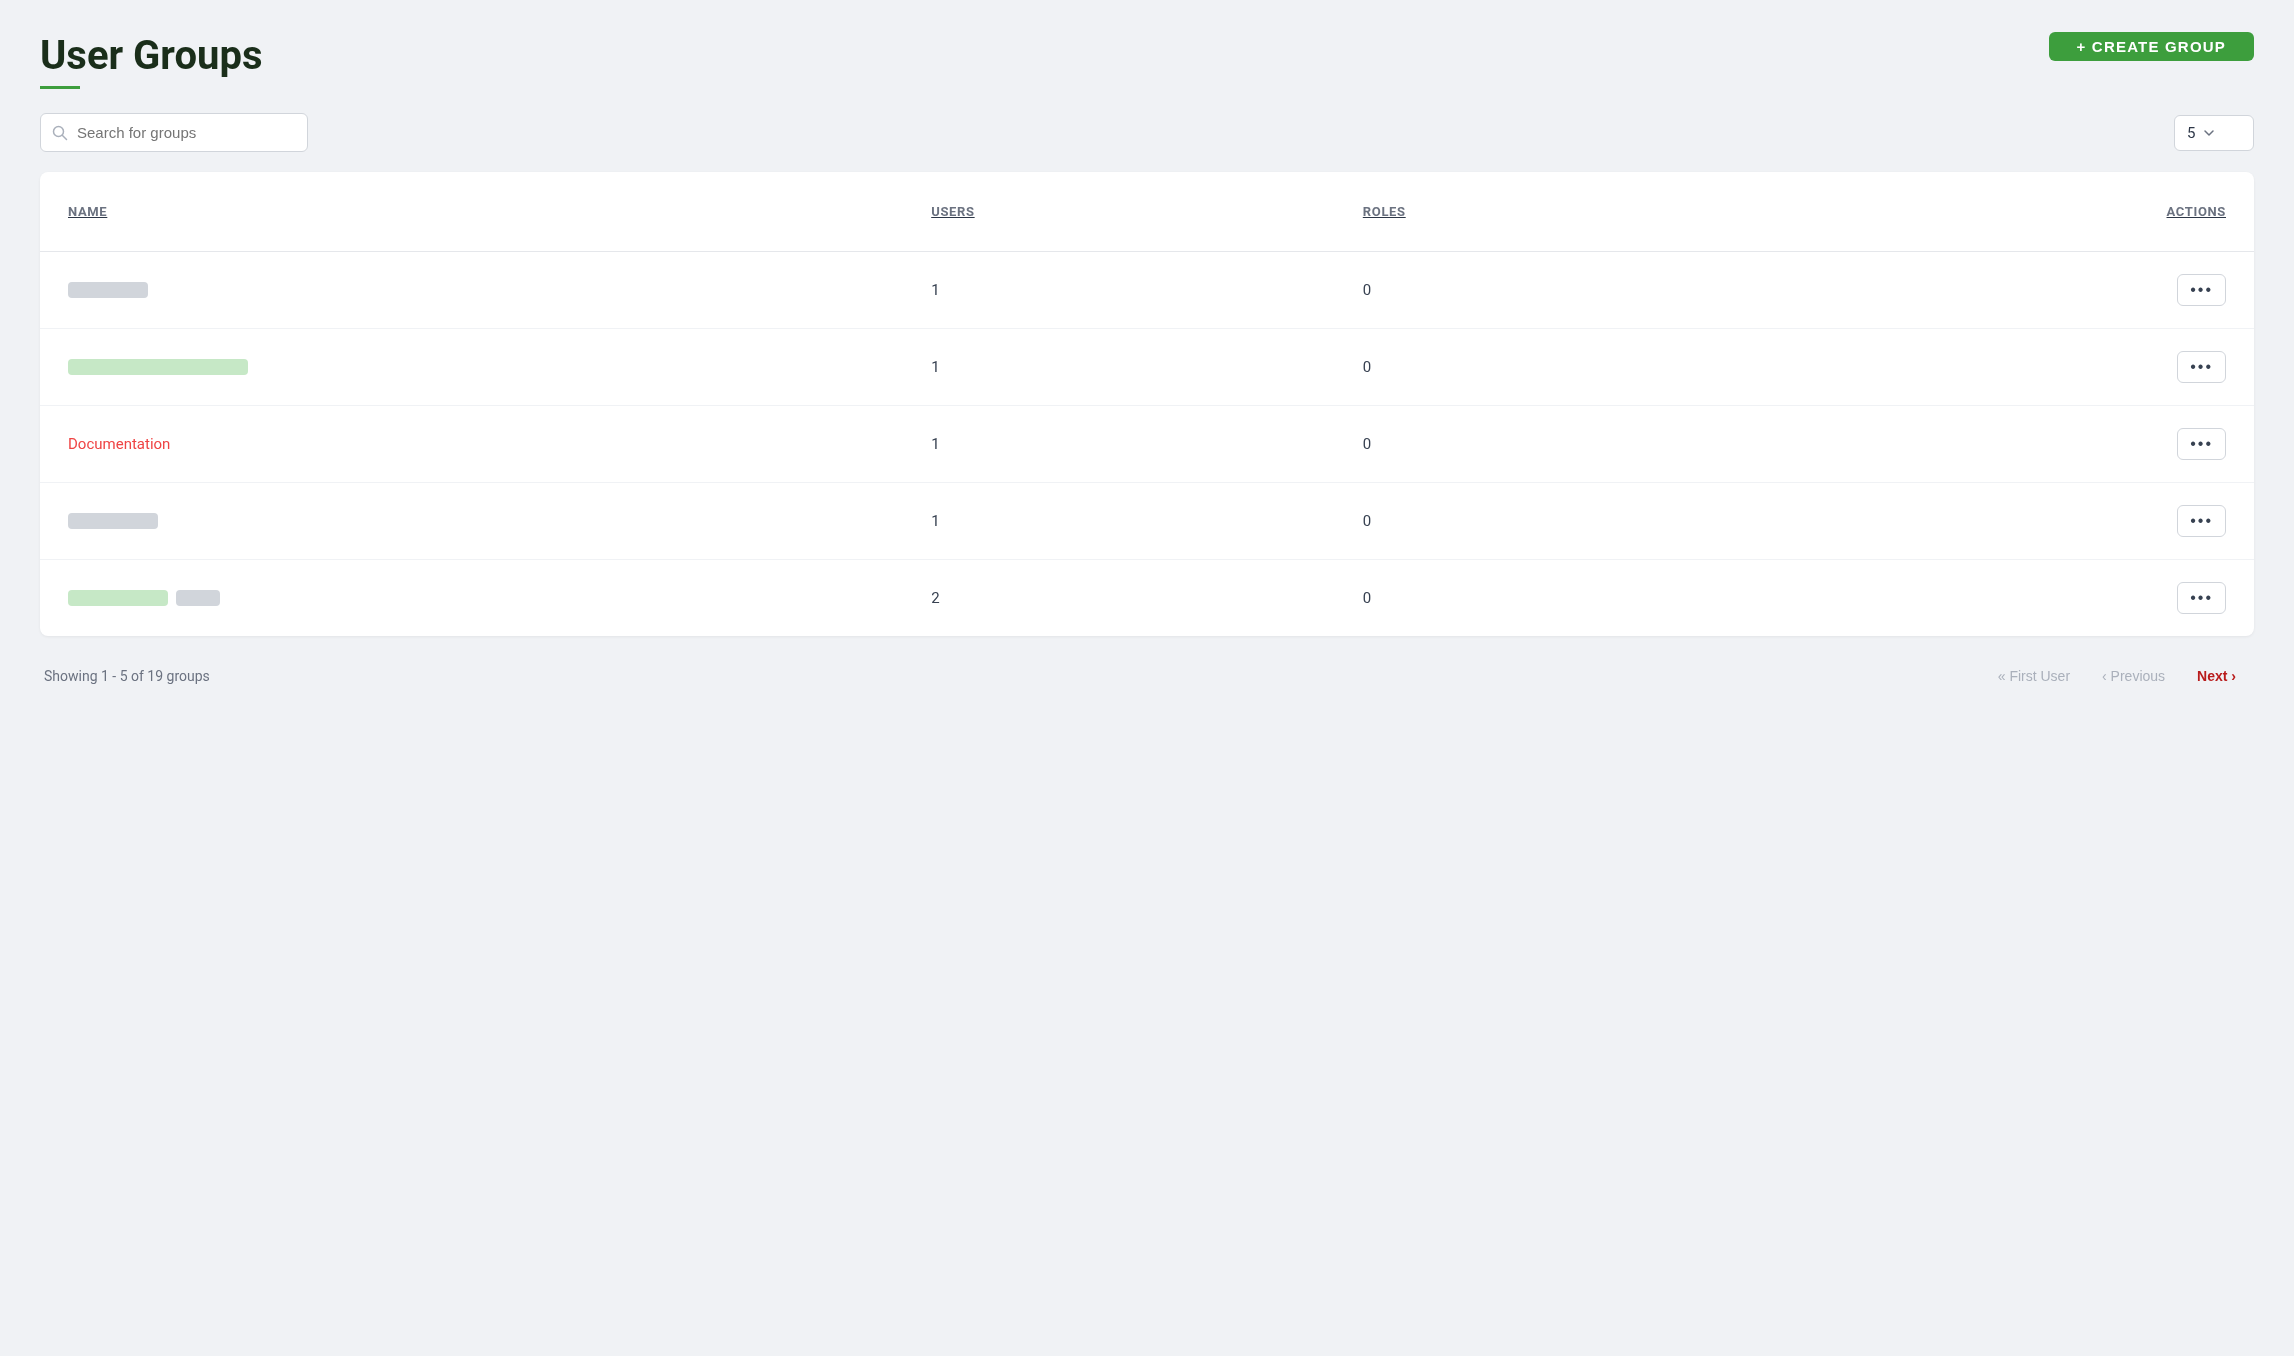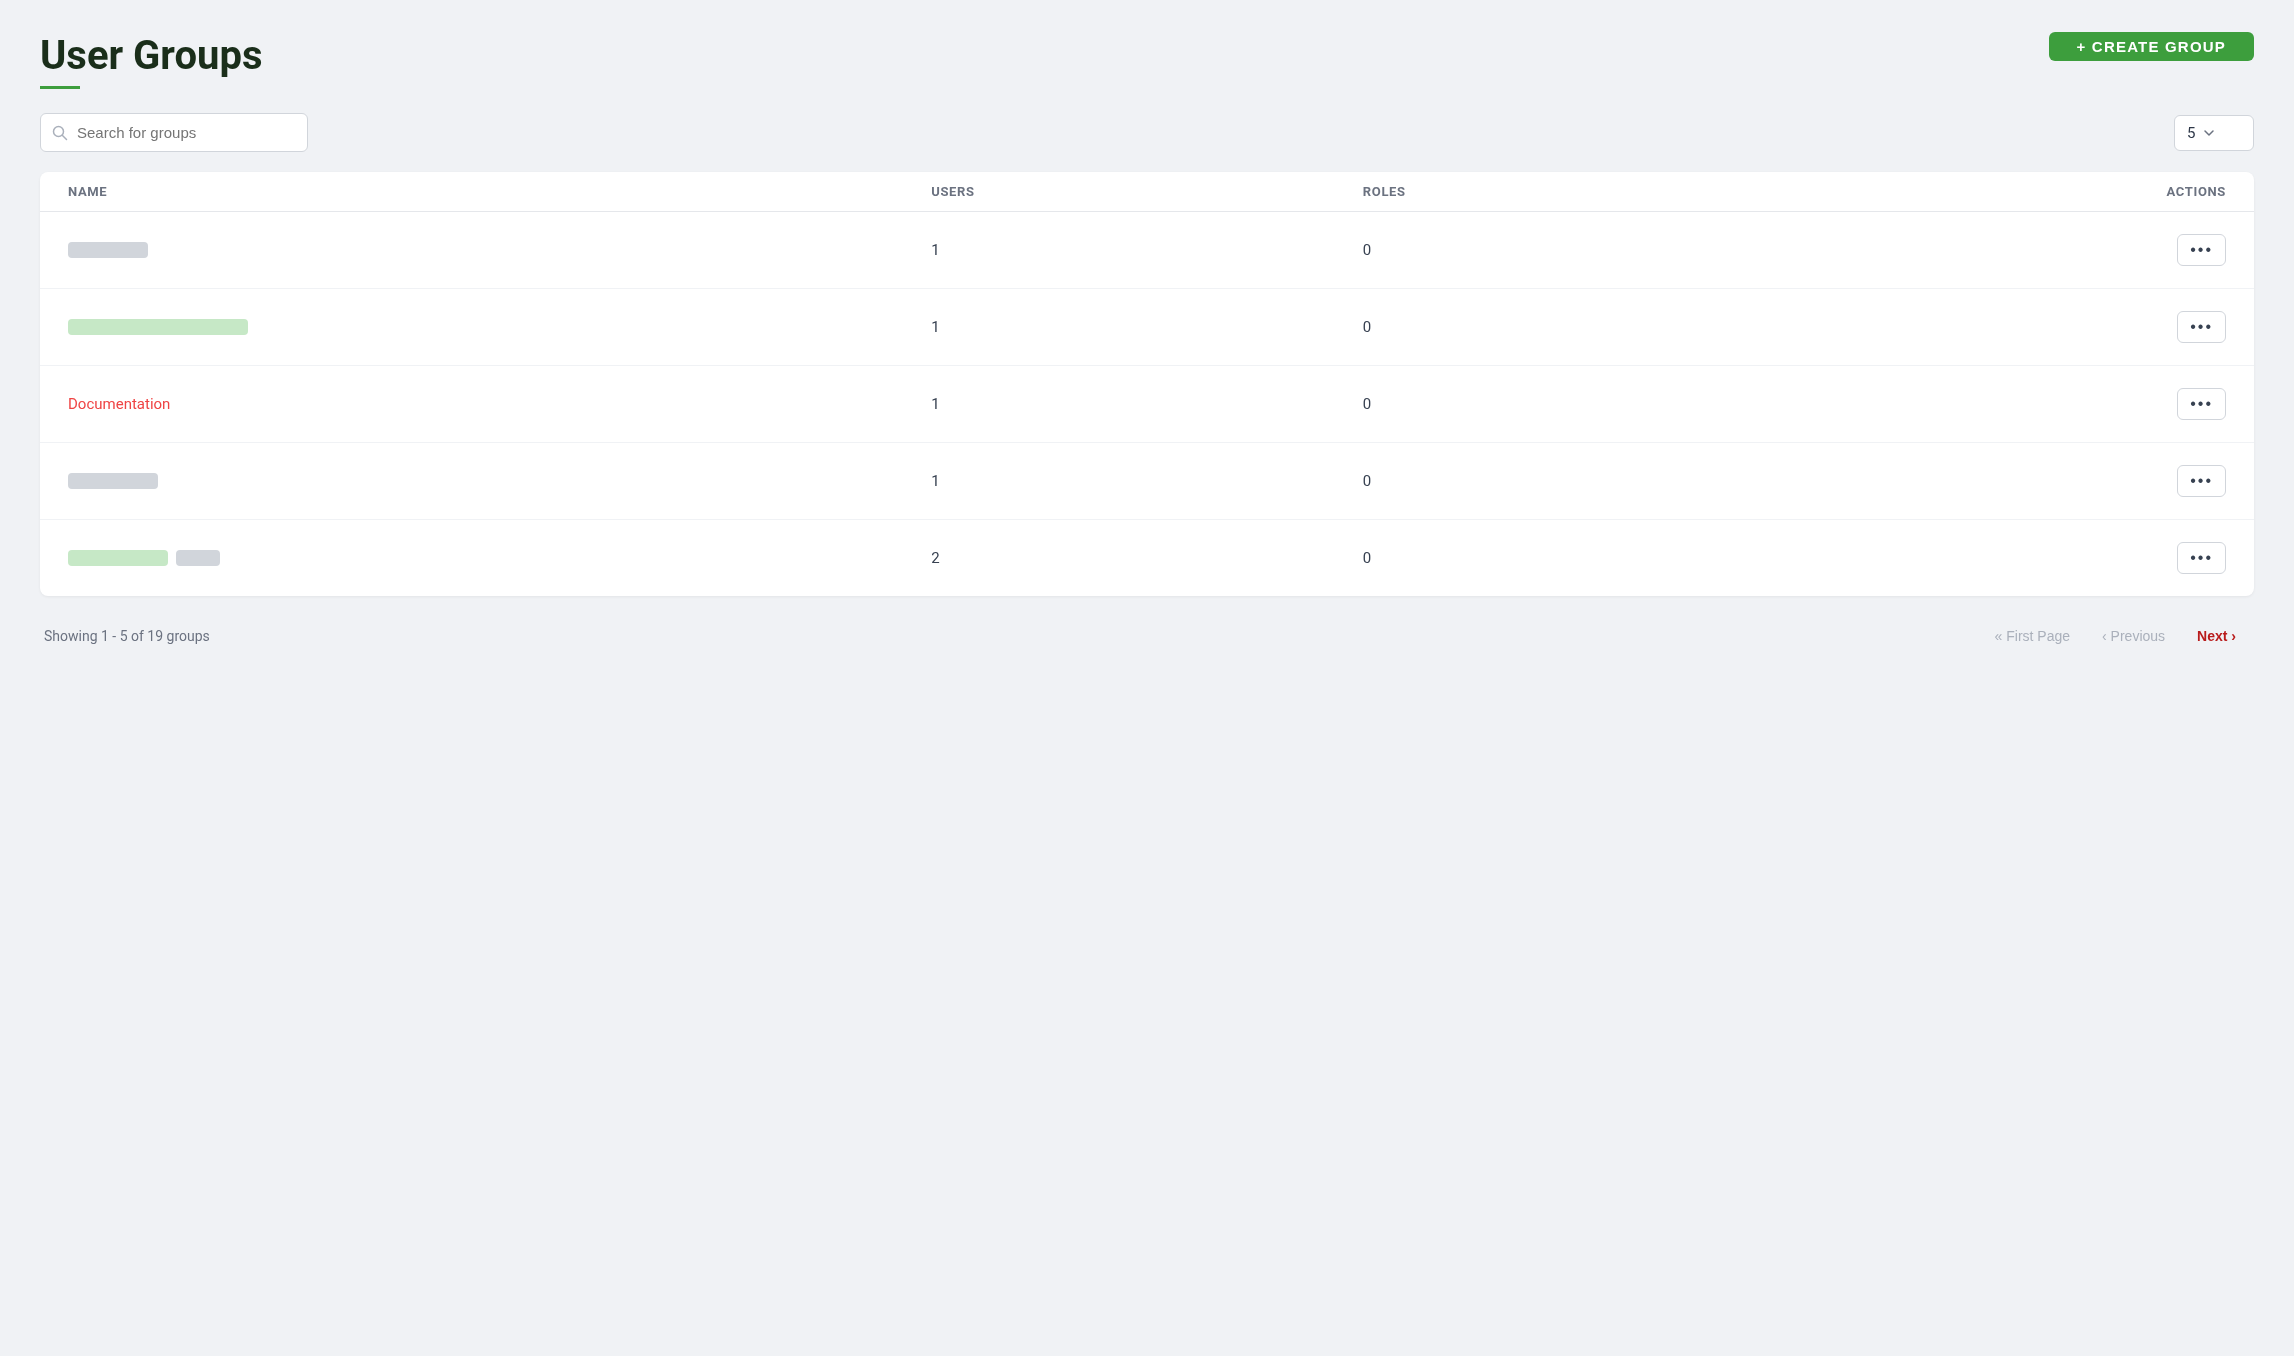--- a/index.html
+++ b/index.html
@@ -103,22 +103,23 @@
     .table-container {
       background: white;
       border-radius: 8px;
       overflow: hidden;
       box-shadow: 0 1px 3px rgba(0,0,0,0.06);
     }
 
     .table-header {
       display: grid;
       grid-template-columns: 2fr 1fr 1fr 1fr;
-      padding: 12px 28px;
+      padding: 32px 28px;
       border-bottom: 1.5px solid #e5e7eb;
+      text-decoration: underline;
     }
 
     .col-header {
       font-size: 13px;
       font-weight: 700;
       color: #6b7280;
       letter-spacing: 0.05em;
       text-transform: uppercase;
     }
 
@@ -313,17 +314,17 @@
     <span class="count-cell">0</span>
     <div class="actions-cell">
       <button class="more-button">•••</button>
     </div>
   </div>
 </div>
 
 <div class="pagination-row">
   <span class="showing-text">Showing 1 - 5 of 19 groups</span>
   <div class="pagination-controls">
-    <button class="page-btn disabled">« First Page</button>
+    <button class="page-btn disabled">« First User</button>
     <button class="page-btn disabled">‹ Previous</button>
     <button class="page-btn active">Next ›</button>
   </div>
 </div>
 
 </body></html>

